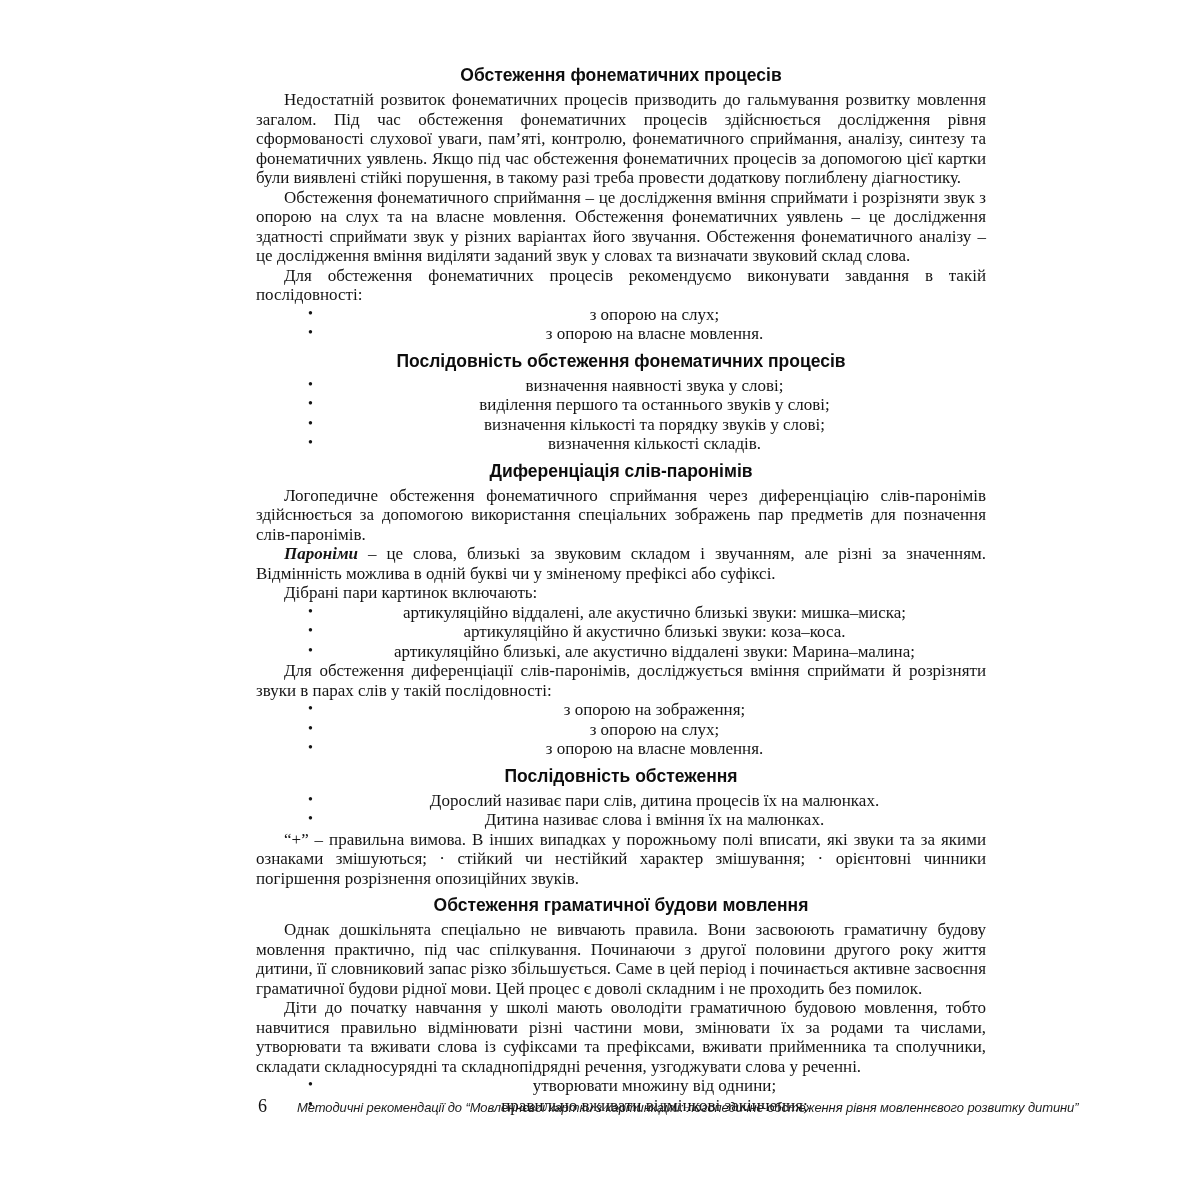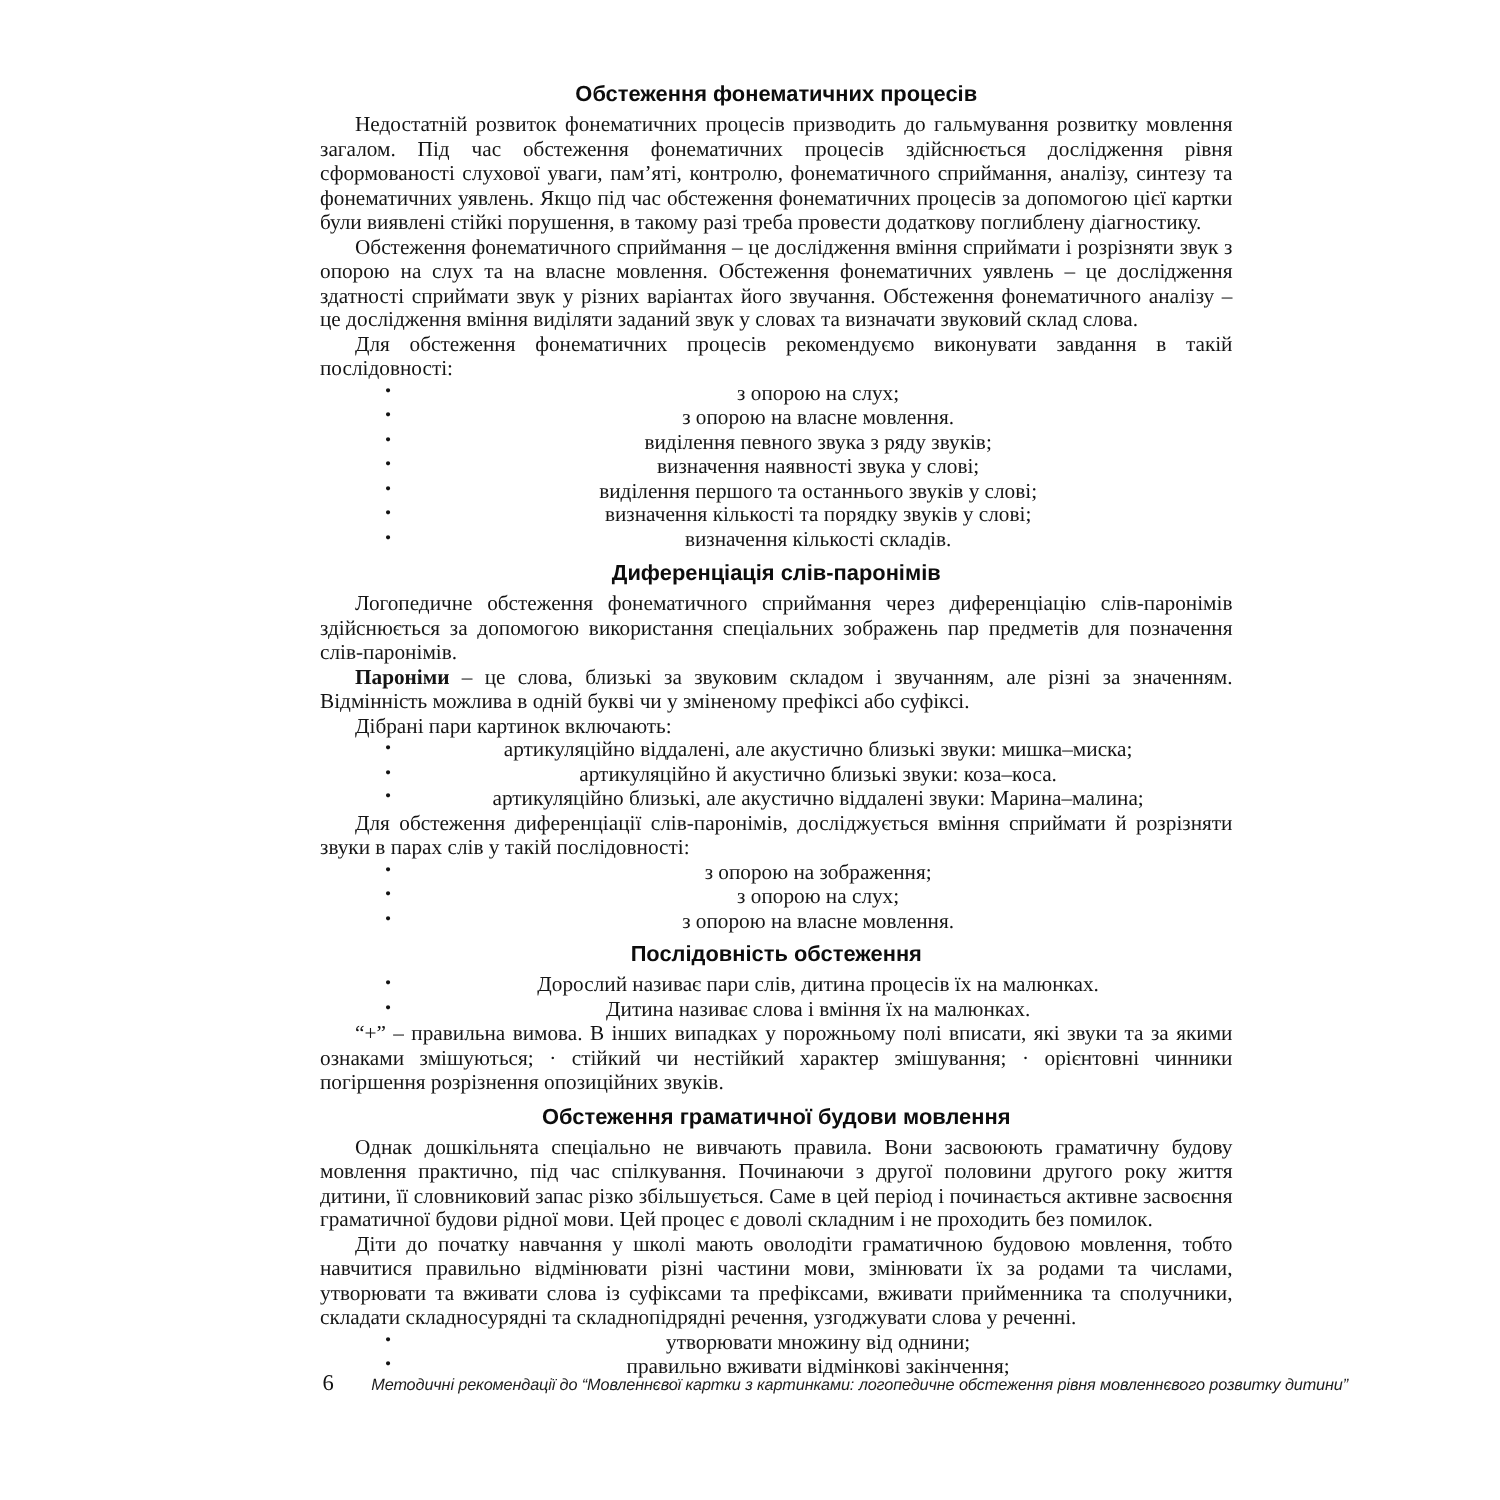--- a/index.html
+++ b/index.html
@@ -52,20 +52,21 @@
   }
   ul.bullets li::before {
     content: "\2022";
     position: absolute;
     left: 0;
     top: -1px;
     font-size: 14px;
   }
   .term {
     font-weight: bold;
+    font-style: italic;
   }
   .footer {
     position: absolute;
     left: 258px;
     top: 1096px;
     width: 732px;
     display: flex;
     align-items: baseline;
   }
   .footer .page-num {
@@ -93,22 +94,22 @@
 
     <h2 class="sec-title">Обстеження фонематичних процесів</h2>
     <p>Недостатній розвиток фонематичних процесів призводить до гальмування розвитку мовлення загалом. Під час обстеження фонематичних процесів здійснюється дослідження рівня сформованості слухової уваги, пам’яті, контролю, фонематичного сприймання, аналізу, синтезу та фонематичних уявлень. Якщо під час обстеження фонематичних процесів за допомогою цієї картки були виявлені стійкі порушення, в такому разі треба провести додаткову поглиблену діагностику.</p>
     <p>Обстеження фонематичного сприймання – це дослідження вміння сприймати і розрізняти звук з опорою на слух та на власне мовлення. Обстеження фонематичних уявлень – це дослідження здатності сприймати звук у різних варіантах його звучання. Обстеження фонематичного аналізу – це дослідження вміння виділяти заданий звук у словах та визначати звуковий склад слова.</p>
     <p>Для обстеження фонематичних процесів рекомендуємо виконувати завдання в такій послідовності:</p>
     <ul class="bullets">
       <li>з опорою на слух;</li>
       <li>з опорою на власне мовлення.</li>
     </ul>
 
+    <h2 class="sec-title">Послідовність обстеження фонематичних процесів</h2>
     <ul class="bullets">
-      <li>виділення певного звука з ряду звуків;</li>
       <li>визначення наявності звука у слові;</li>
       <li>виділення першого та останнього звуків у слові;</li>
       <li>визначення кількості та порядку звуків у слові;</li>
       <li>визначення кількості складів.</li>
     </ul>
 
     <h2 class="sec-title">Диференціація слів-паронімів</h2>
     <p>Логопедичне обстеження фонематичного сприймання через диференціацію слів-паронімів здійснюється за допомогою використання спеціальних зображень пар предметів для позначення слів-паронімів.</p>
     <p><span class="term">Пароніми</span><span> – це слова, близькі за звуковим складом і звучанням, але різні за значенням. Відмінність можлива в одній букві чи у зміненому префіксі або суфіксі.</span></p>
     <p>Дібрані пари картинок включають:</p>

